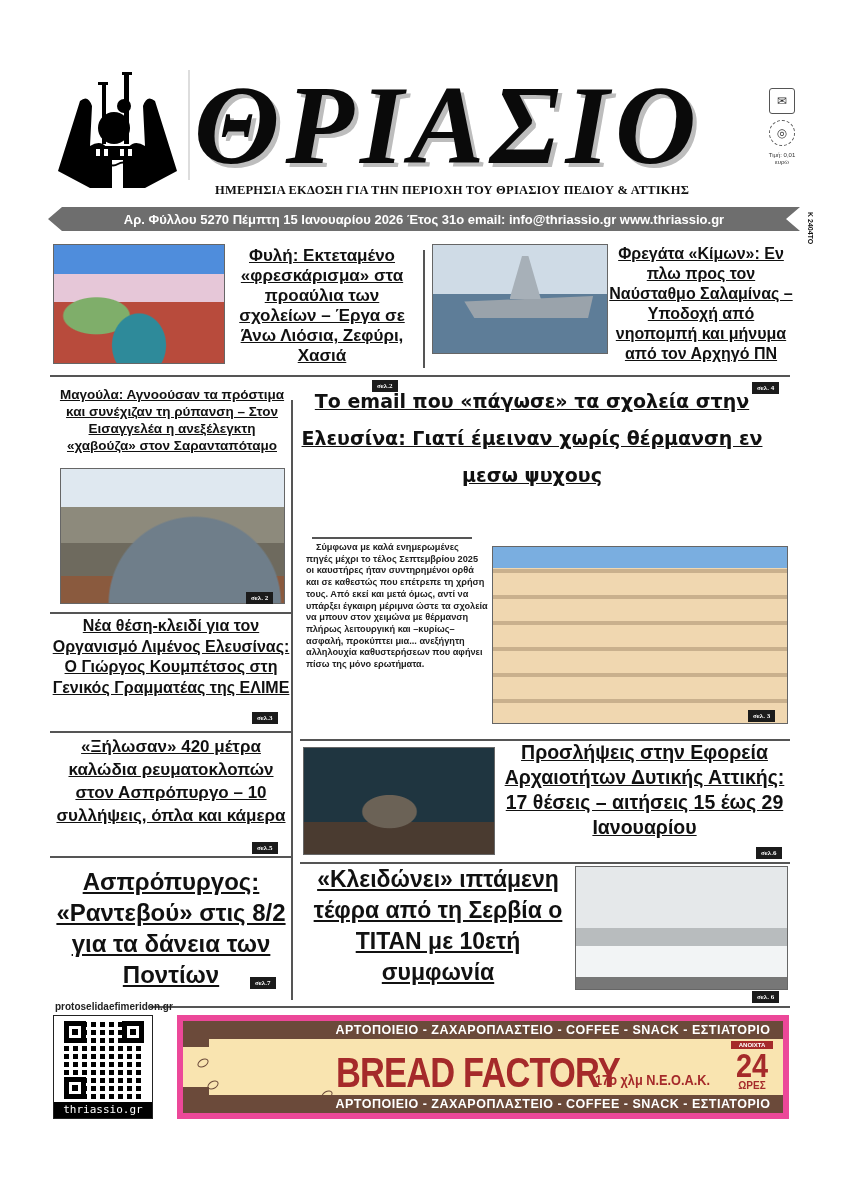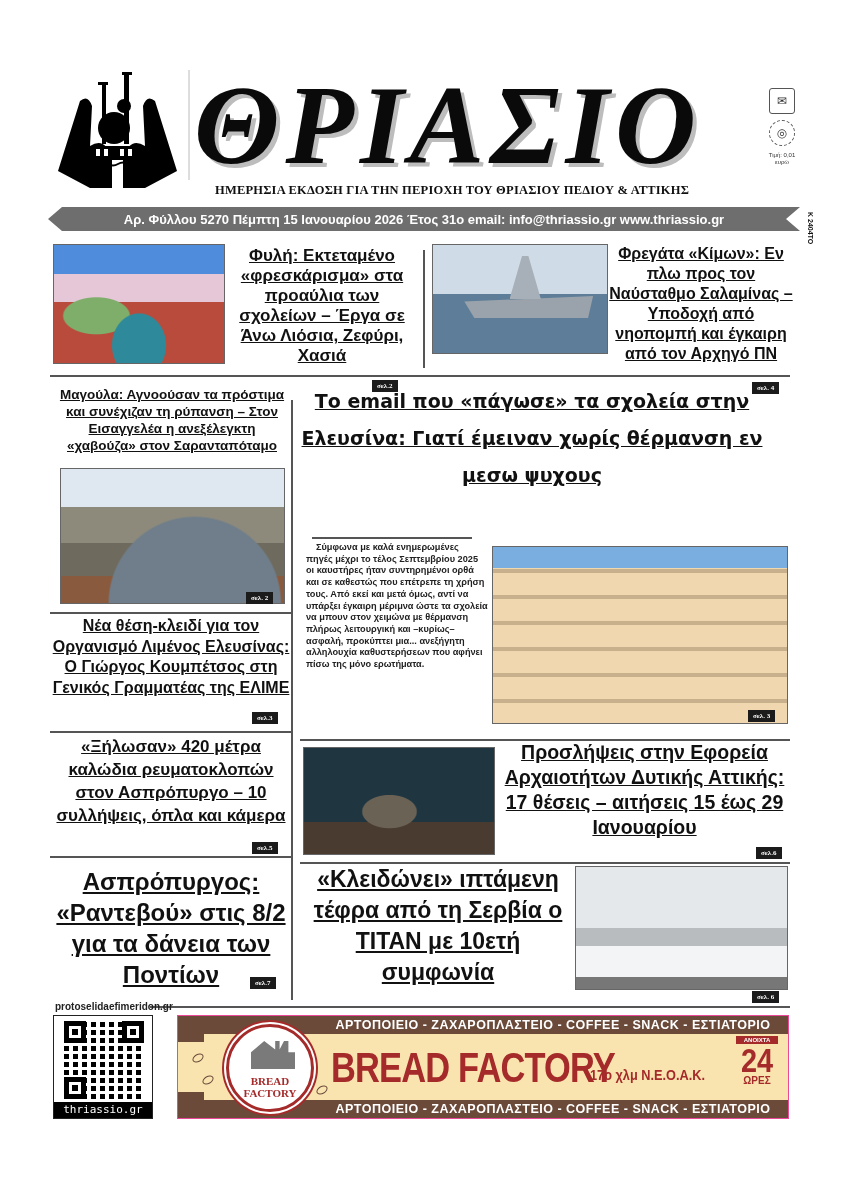--- a/index.html
+++ b/index.html
@@ -75,21 +75,21 @@
     background:
       repeating-linear-gradient(90deg, #000 0 5px, #fff 5px 9px),
       #000;
     -webkit-mask: repeating-linear-gradient(0deg, #000 0 5px, transparent 5px 8px);
     mask: repeating-linear-gradient(0deg, #000 0 5px, transparent 5px 8px);
   }
   .qr-finder { position:absolute; width: 22px; height: 22px; border: 5px solid #000; background:#fff; }
   .qr-finder::after { content:""; position:absolute; left:3px; top:3px; width:6px; height:6px; background:#000; }
   .qr-label { position:absolute; left:0; right:0; bottom:0; height: 16px; background:#000; color:#fff; text-align:center; font-size: 11px; line-height: 16px; font-family: "DejaVu Sans Mono", monospace; }
 
-  .ad { left: 177px; top: 1015px; width: 612px; height: 104px; border: 1px solid #ec4899; background: #f9e4b0; overflow: hidden; }
+  .ad { left: 177px; top: 1015px; width: 612px; height: 104px; border: 6px solid #ec4899; background: #f9e4b0; overflow: hidden; }
   .ad-strip { position:absolute; left: 0; right: 0; height: 18px; background: #6b4a3a; color: #fff; font-size: 12.5px; font-weight: bold; text-align: center; line-height: 18px; letter-spacing: 0.5px; white-space: nowrap; padding-left: 140px; }
   .ad-top { top: 0; }
   .ad-bottom { bottom: 0; }
   .ad-corner { position:absolute; width: 26px; height: 26px; background: #6b4a3a; }
   .ad-logo { position:absolute; left: 48px; top: 8px; width: 88px; height: 88px; border-radius: 50%; background:#fff; border: 3px solid #a52a2a; box-shadow: 0 0 0 2px #fff, 0 0 0 4px #a52a2a; text-align:center; }
   .ad-logo-house { position:absolute; left: 22px; top: 14px; width: 44px; height: 28px; background: #7a7a7a; clip-path: polygon(0 40%, 30% 0, 55% 30%, 55% 0, 65% 0, 65% 30%, 75% 0, 85% 0, 85% 40%, 100% 40%, 100% 100%, 0 100%); }
   .ad-logo-text { position:absolute; left:0; right:0; top: 48px; font-family: "Liberation Serif", serif; font-weight: bold; color: #a52a2a; font-size: 11px; line-height: 12px; }
   .ad-brand { position:absolute; left: 153px; top: 24px; font-size: 42px; font-weight: bold; color: #a52a2a; letter-spacing: -1px; transform: scaleX(0.82); transform-origin: left; white-space: nowrap; line-height: 56px; }
   .ad-km { position:absolute; left: 412px; top: 50px; font-size: 15px; font-weight: bold; color: #a52a2a; white-space: nowrap; transform: scaleX(0.85); transform-origin: left; }
   .ad-open { position:absolute; right: 10px; top: 20px; width: 42px; text-align:center; color: #a52a2a; font-weight: bold; }
@@ -131,21 +131,21 @@
 <div class="abs info-bar">
   <span>Αρ. Φύλλου 5270 Πέμπτη 15 Ιανουαρίου 2026  Έτος 31ο email: info@thriassio.gr  www.thriassio.gr</span>
 </div>
 
 <div class="abs photo ph-school" style="left:53px;top:244px;width:172px;height:120px;"></div>
 <a class="abs hl" style="left:228px;top:246px;width:188px;font-size:17px;line-height:20px;" href="#">Φυλή: Εκτεταμένο «φρεσκάρισμα» στα προαύλια των σχολείων – Έργα σε Άνω Λιόσια, Ζεφύρι, Χασιά</a>
 <div class="pg" style="left:372px;top:352px;margin-top:28px;">σελ.2</div>
 <div class="vline" style="left:423px;top:250px;height:118px;"></div>
 
 <div class="abs photo ph-ship" style="left:432px;top:244px;width:176px;height:110px;"></div>
-<a class="abs hl" style="left:608px;top:244px;width:186px;font-size:16px;line-height:20px;" href="#">Φρεγάτα «Κίμων»: Εν πλω προς τον Ναύσταθμο Σαλαμίνας – Υποδοχή από νηοπομπή και έγκαιρη από τον Αρχηγό ΠΝ</a>
+<a class="abs hl" style="left:608px;top:244px;width:186px;font-size:16px;line-height:20px;" href="#">Φρεγάτα «Κίμων»: Εν πλω προς τον Ναύσταθμο Σαλαμίνας – Υποδοχή από νηοπομπή και μήνυμα από τον Αρχηγό ΠΝ</a>
 <div class="pg" style="left:752px;top:356px;margin-top:26px;">σελ. 4</div>
 
 <div class="hline" style="left:50px;top:375px;width:740px;"></div>
 
 <a class="abs hl" style="left:54px;top:386px;width:236px;font-size:13.5px;line-height:17px;" href="#">Μαγούλα: Αγνοούσαν τα πρόστιμα και συνέχιζαν τη ρύπανση – Στον Εισαγγελέα η ανεξέλεγκτη «χαβούζα» στον Σαρανταπόταμο</a>
 <div class="abs photo ph-dump" style="left:60px;top:468px;width:225px;height:136px;"></div>
 <div class="pg" style="left:246px;top:592px;">σελ. 2</div>
 <div class="vline" style="left:291px;top:400px;height:460px;"></div>
 
 <div class="hline" style="left:50px;top:612px;width:242px;"></div>
@@ -192,27 +192,20 @@
 </div>
 
 <div class="abs ad">
   <div class="ad-strip ad-top">ΑΡΤΟΠΟΙΕΙΟ - ΖΑΧΑΡΟΠΛΑΣΤΕΙΟ - COFFEE - SNACK - ΕΣΤΙΑΤΟΡΙΟ</div>
   <div class="ad-strip ad-bottom">ΑΡΤΟΠΟΙΕΙΟ - ΖΑΧΑΡΟΠΛΑΣΤΕΙΟ - COFFEE - SNACK - ΕΣΤΙΑΤΟΡΙΟ</div>
   <div class="ad-corner" style="left:0;top:0;"></div>
   <div class="ad-corner" style="left:0;bottom:0;"></div>
   <div class="bean" style="left:14px;top:38px;"></div>
   <div class="bean" style="left:24px;top:60px;"></div>
   <div class="bean" style="left:138px;top:70px;"></div>
-  <div class="ad-logo">
-    <div class="ad-logo-house"></div>
-    <div class="ad-logo-text">
-      <div>BREAD</div>
-      <div>FACTORY</div>
-    </div>
-  </div>
   <div class="ad-brand">BREAD FACTORY</div>
   <div class="ad-km">17ο χλμ Ν.Ε.Ο.Α.Κ.</div>
   <div class="ad-open">
     <div class="ad-open-top">ΑΝΟΙΧΤΑ</div>
     <div class="ad-open-num">24</div>
     <div class="ad-open-bot">ΩΡΕΣ</div>
   </div>
 </div>
 
 </body></html>

